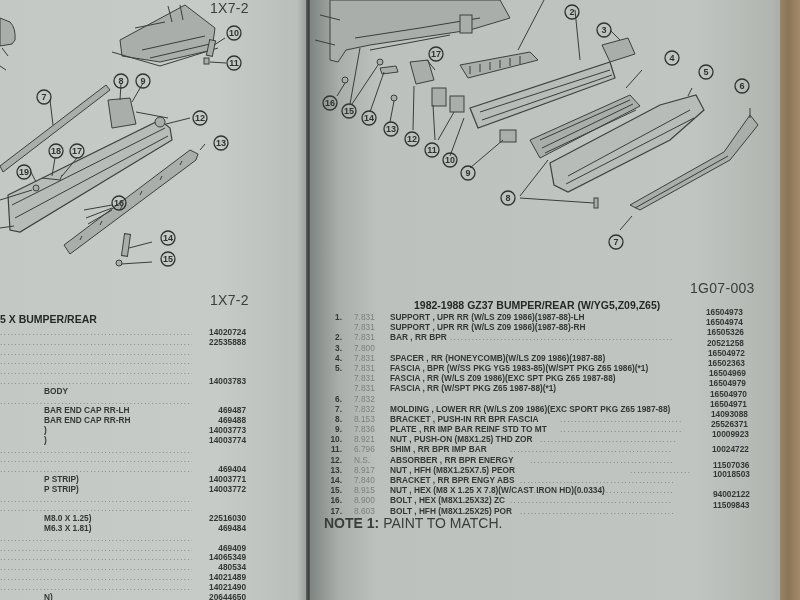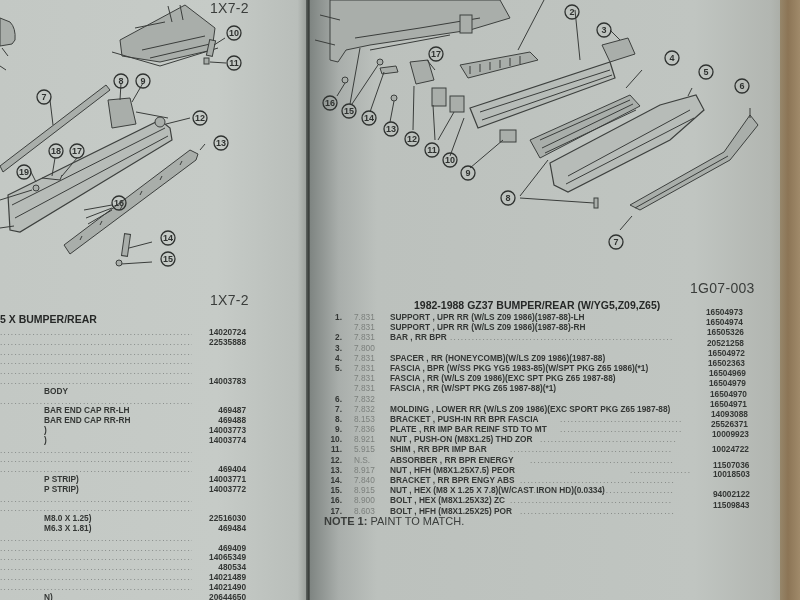--- a/index.html
+++ b/index.html
@@ -38,21 +38,21 @@
   .section-title {
     position:absolute; font-size:10.5px; font-weight:bold; color:#262827; white-space:nowrap;
   }
   .plist { position:absolute; font-size:8.3px; font-weight:bold; color:#343735; }
   .prow { position:relative; height:10.2px; line-height:10.2px; white-space:nowrap; }
   .prow .num { position:absolute; left:0; width:22px; text-align:right; }
   .prow .grp { position:absolute; left:34px; color:#7c807d; font-weight:normal; }
   .prow .desc { position:absolute; left:70px; }
   .prow .dots { position:absolute; color:#7d817e; font-weight:normal; letter-spacing:1.3px; overflow:hidden; }
   .prow .pn { position:absolute; width:68px; }
-  .note { position:absolute; font-size:11px; color:#3a3d3b; }
+  .note { position:absolute; font-size:14px; color:#3a3d3b; }
   .note .b { font-weight:bold; }
 
   .lrow { position:relative; height:9.8px; line-height:9.8px; white-space:nowrap; }
   .lrow .desc { position:absolute; left:0;margin-left:44px; }
   .lrow .dots { position:absolute; left:0; width:192px; overflow:hidden; color:#7e8280; letter-spacing:1.3px; font-weight:normal; }
   .lrow .pn { position:absolute; left:200px; width:46px; text-align:right; }
 </style>
 </head>
 <body>
 
@@ -457,21 +457,21 @@
       </div>
     <div class="prow">
         <span class="num">10.</span>
         <span class="grp">8.921</span>
         <span class="desc">NUT , PUSH-ON (M8X1.25) THD ZOR</span>
         <span class="dots" style="left:220px;width:160px">......................................</span>
         <span class="pn" style="left:392px;top:-5px">10009923</span>
       </div>
     <div class="prow">
         <span class="num">11.</span>
-        <span class="grp">5.915</span>
+        <span class="grp">6.796</span>
         <span class="desc">SHIM , RR BPR IMP BAR</span>
         <span class="dots" style="left:190px;width:190px">.............................................</span>
         <span class="pn" style="left:392px;top:0px">10024722</span>
       </div>
     <div class="prow">
         <span class="num">12.</span>
         <span class="grp">N.S.</span>
         <span class="desc">ABSORBER , RR BPR ENERGY</span>
         <span class="dots" style="left:210px;width:170px">........................................</span>
         <span class="pn" style="left:392px;top:-2px"></span>

